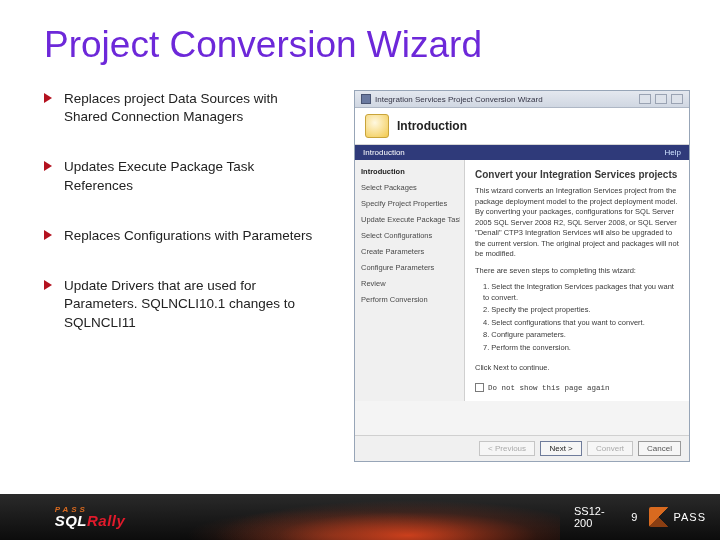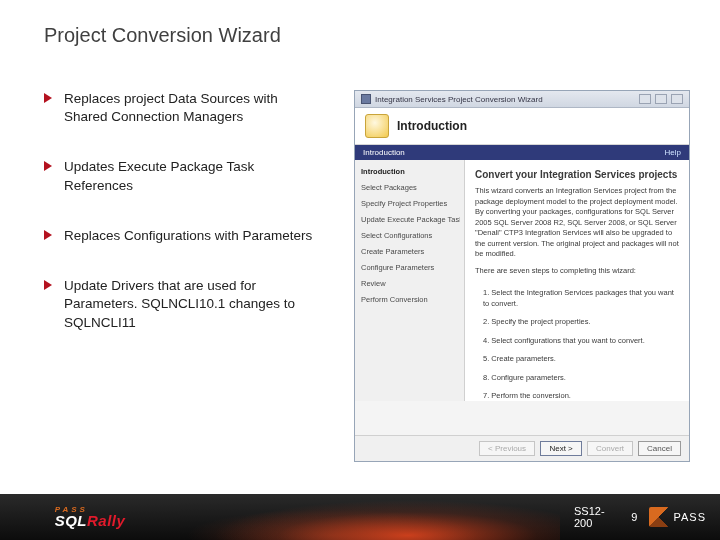--- a/index.html
+++ b/index.html
@@ -8,23 +8,23 @@
     height: 540px;
     font-family: Arial, Helvetica, sans-serif;
     background: #fff;
     position: relative;
     overflow: hidden;
   }
   .slide-title {
     position: absolute;
     top: 24px;
     left: 44px;
-    font-size: 20px;
+    font-size: 37px;
     font-weight: 400;
-    color: #404040;
+    color: #6d28d9;
   }
   .content {
     position: absolute;
     top: 90px;
     left: 44px;
     right: 30px;
     bottom: 80px;
     display: flex;
     gap: 30px;
   }
@@ -120,21 +120,21 @@
     background: #fff;
     padding: 8px 10px;
     font-size: 7.5px;
     line-height: 1.4;
     color: #3a3a3a;
     display: flex;
     flex-direction: column;
   }
   .wizard-main .h { font-size: 10px; font-weight: 700; margin-bottom: 4px; }
   .wizard-main p { margin-bottom: 6px; }
-  .wizard-main .step { margin-left: 8px; margin-bottom: 2px; margin-top: 6px; }
+  .wizard-main .step { margin-left: 8px; margin-bottom: 2px; }
   .wizard-main .checkbox { margin-top: auto; display: flex; gap: 4px; align-items: center; font-family: Liberation Mono, monospace; }
   .wizard-main .cb { width: 9px; height: 9px; border: 1px solid #7a7a7a; background: #fff; display: inline-block; }
   .wizard-buttons {
     border-top: 1px solid #d0d0d0;
     background: #f0f0f0;
     padding: 5px 8px;
     display: flex;
     justify-content: flex-end;
     gap: 5px;
     margin-top: 34px;
@@ -272,21 +272,20 @@
         <div class="nav-item">Review</div>
         <div class="nav-item">Perform Conversion</div>
       </div>
       <div class="wizard-main">
         <div class="h">Convert your Integration Services projects</div>
         <p>This wizard converts an Integration Services project from the package deployment model to the project deployment model. By converting your packages, configurations for SQL Server 2005 SQL Server 2008 R2, SQL Server 2008, or SQL Server "Denali" CTP3 Integration Services will also be upgraded to the current version. The original project and packages will not be modified.</p>
         <p>There are seven steps to completing this wizard:</p>
         <div class="step">1. Select the Integration Services packages that you want to convert.</div>
         <div class="step">2. Specify the project properties.</div>
         <div class="step">4. Select configurations that you want to convert.</div>
-        <div class="step">5. Create parameters.</div>
         <div class="step">8. Configure parameters.</div>
         <div class="step">7. Perform the conversion.</div>
         <p style="margin-top:8px">Click Next to continue.</p>
         <div class="checkbox">
           <span class="cb"></span>
           <span>Do not show this page again</span>
         </div>
       </div>
     </div>
     <div class="wizard-buttons">

